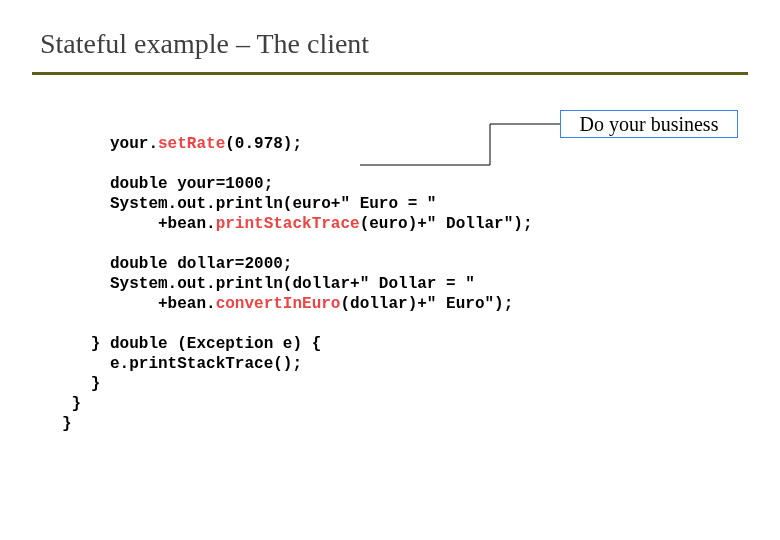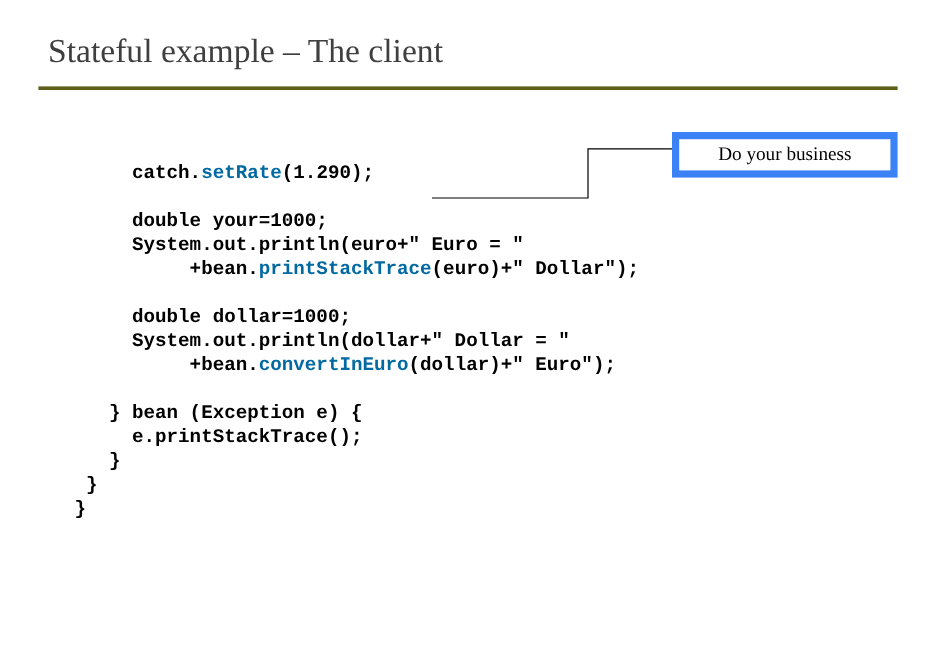--- a/index.html
+++ b/index.html
@@ -32,68 +32,68 @@
     width: 716px;
     height: 0;
     border-top: 3px solid #5f5f1a;
   }
   .callout-box {
     position: absolute;
     left: 560px;
     top: 110px;
     width: 176px;
     height: 26px;
-    border: 6px solid #3b82f6;
+    border: 1px solid #3b82f6;
     background: #fff;
     text-align: center;
     line-height: 26px;
-    font-size: 16px;
+    font-size: 20px;
     color: #000;
   }
   .callout-line {
     position: absolute;
     pointer-events: none;
   }
   .code {
     position: absolute;
     left: 62px;
     top: 114px;
     font-family: "Courier New", Courier, monospace;
     font-size: 16px;
     line-height: 20px;
     color: #000;
     font-weight: bold;
     white-space: pre;
   }
-  .hl { color: #0369a1; }
+  .hl { color: #ef4444; }
 </style>
 </head>
 <body>
 
 <div class="slide">
 
   <div class="title">Stateful example – The client</div>
   <div class="hr"></div>
 
   <svg class="callout-line" style="left:360px; top:120px; width:210px; height:50px;" viewBox="0 0 210 50">
     <polyline points="0,45 130,45 130,4 200,4" fill="none" stroke="#000" stroke-width="1"></polyline>
   </svg>
 
   <div class="callout-box">Do your business</div>
 
   <div class="code">
-<span><span>     catch.</span><span class="hl">setRate</span><span>(1.290);</span></span>
+<span><span>     your.</span><span class="hl">setRate</span><span>(0.978);</span></span>
 <span></span>
 <span>     double your=1000;</span>
 <span>     System.out.println(euro+" Euro = "</span>
 <span><span>          +bean.</span><span class="hl">printStackTrace</span><span>(euro)+" Dollar");</span></span>
 <span></span>
-<span>     double dollar=1000;</span>
+<span>     double dollar=2000;</span>
 <span>     System.out.println(dollar+" Dollar = "</span>
 <span><span>          +bean.</span><span class="hl">convertInEuro</span><span>(dollar)+" Euro");</span></span>
 <span></span>
-<span>   } bean (Exception e) {</span>
+<span>   } double (Exception e) {</span>
 <span>     e.printStackTrace();</span>
 <span>   }</span>
 <span> }</span>
 <span>}</span></div>
 
 </div>
 
 </body></html>

